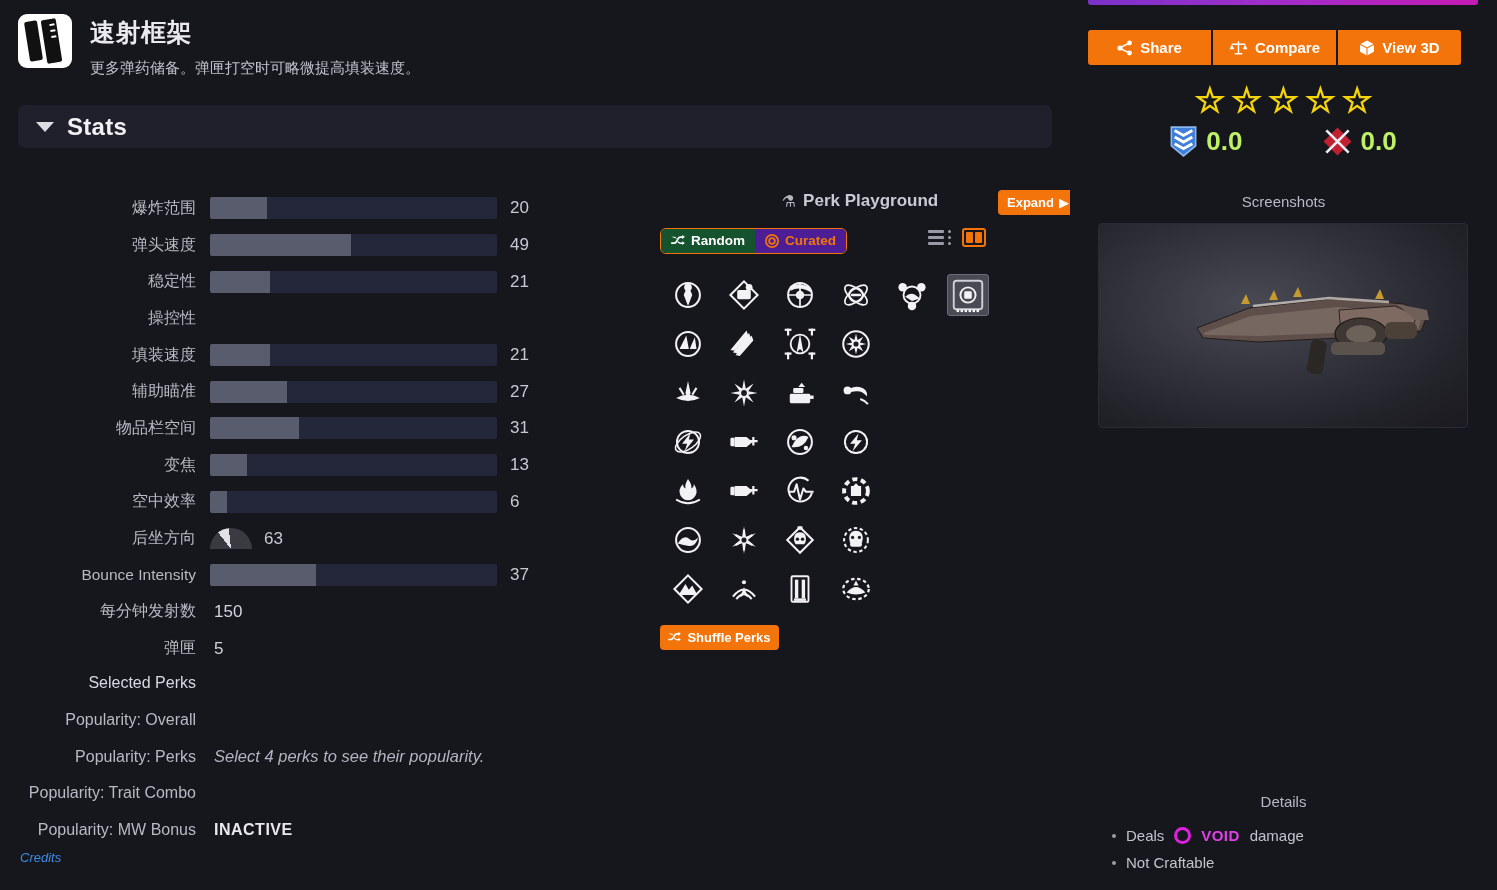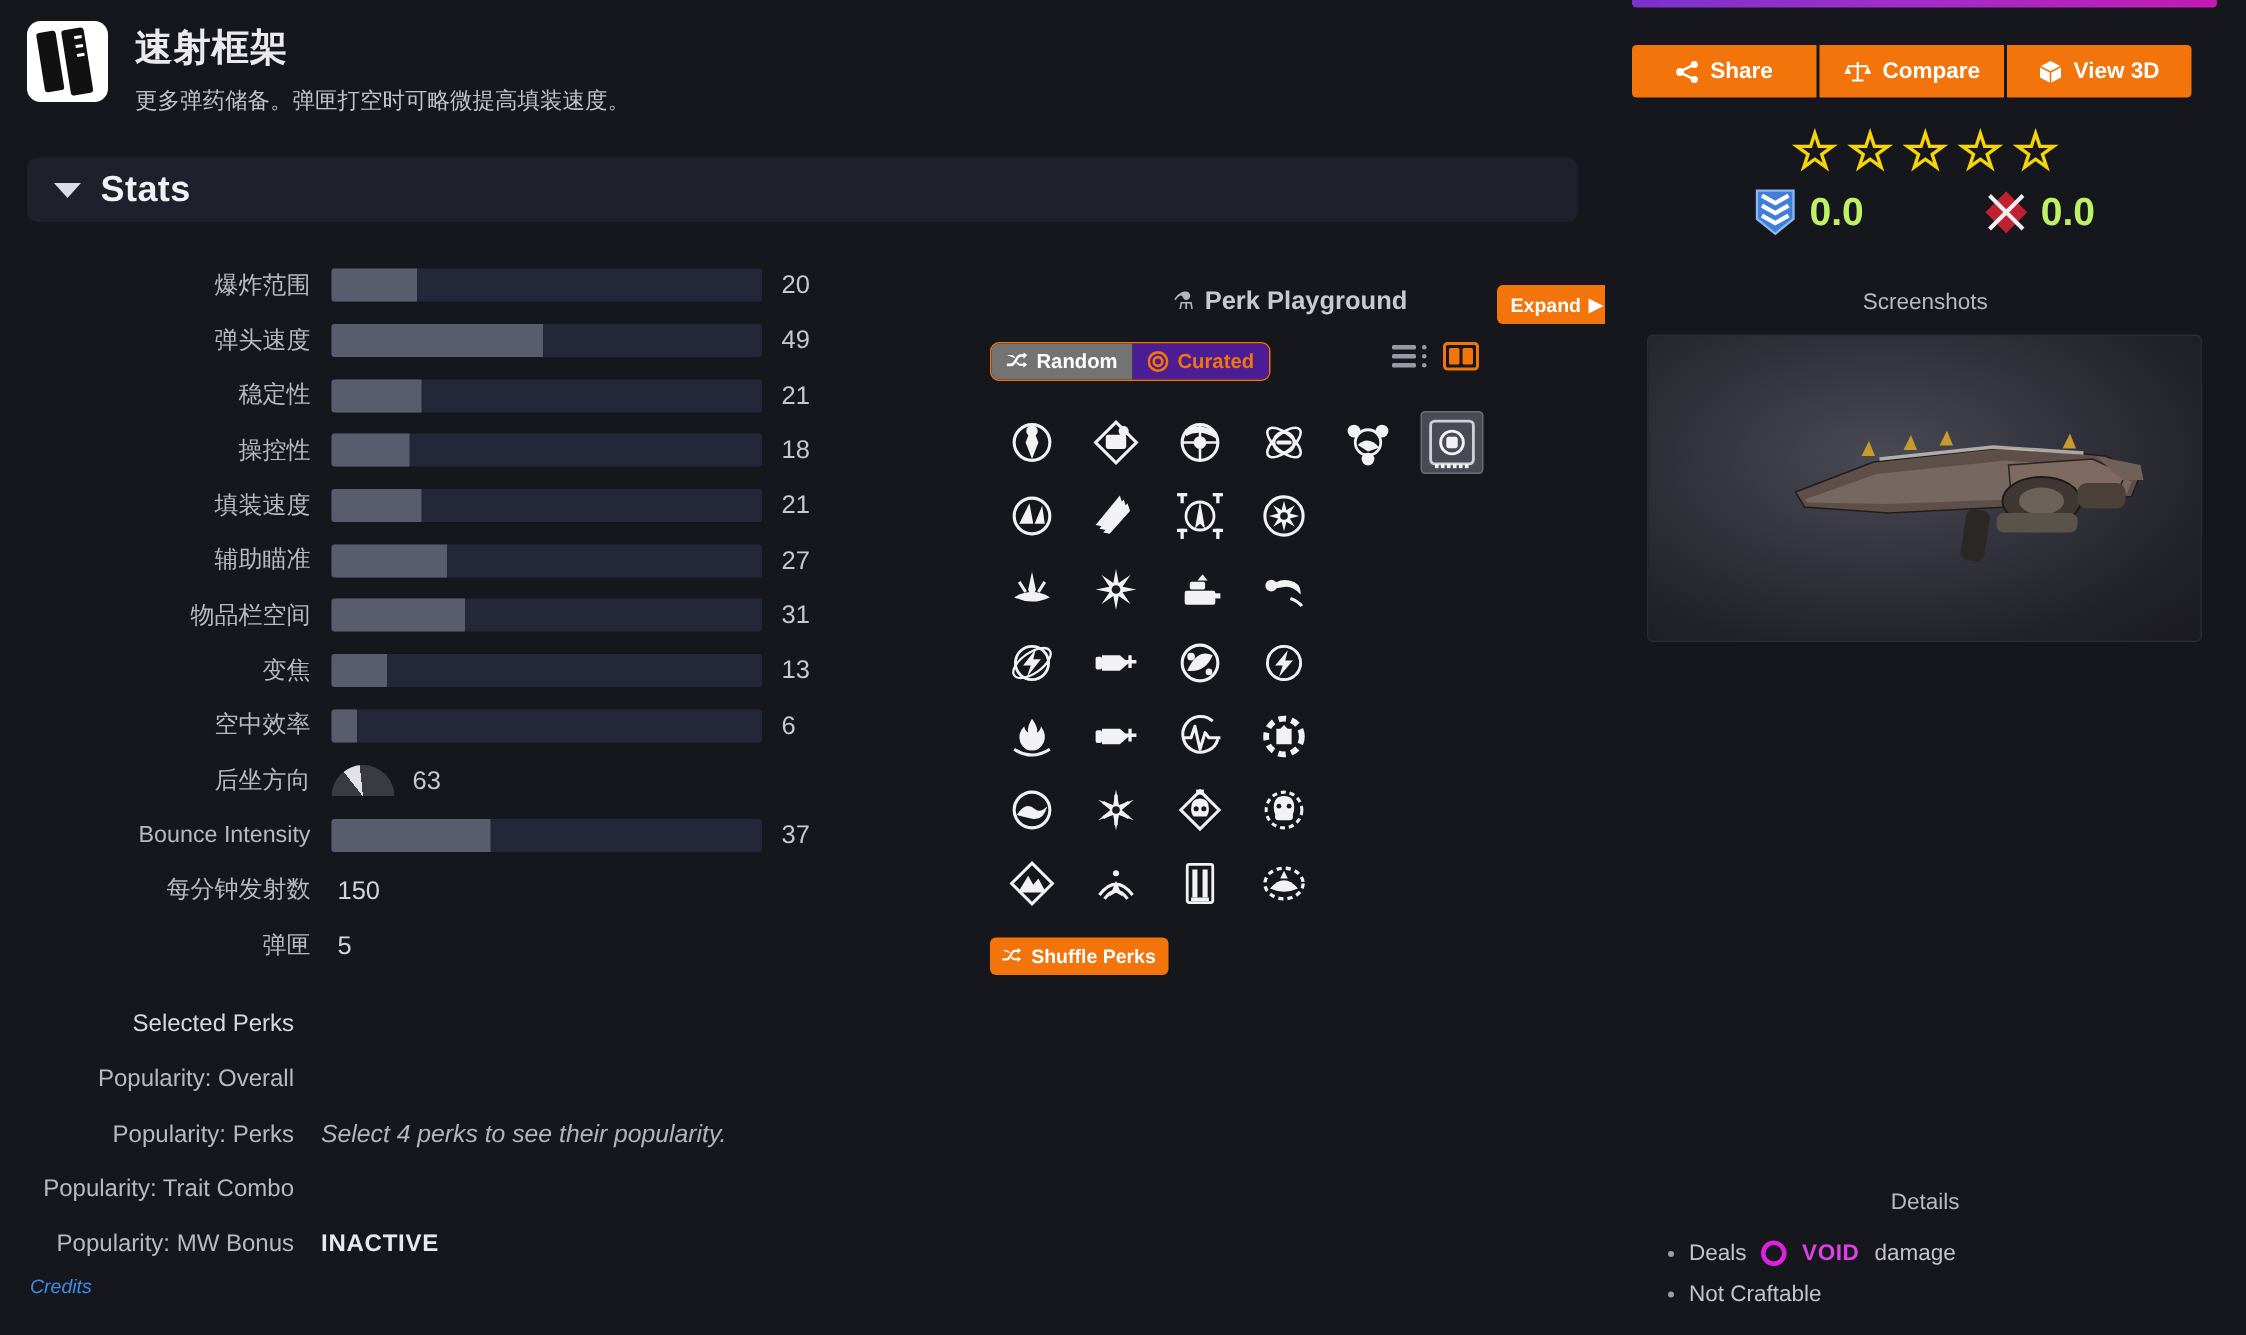--- a/index.html
+++ b/index.html
@@ -35,21 +35,21 @@
     margin:27px 18px 0 18px; height:43px; border-radius:7px;
     background:#20202c; display:flex; align-items:center; gap:13px; padding-left:18px;
   }
   .caret-down {
     width:0;height:0;border-left:9px solid transparent;border-right:9px solid transparent;
     border-top:10px solid #dcdce4;
   }
   .section-title { font-size:24px; font-weight:bold; color:#f1f1f4; letter-spacing:.3px; }
 
   
-  .stats-wrap { position:absolute; left:0; top:172px; width:650px;margin-left:11px; }
+  .stats-wrap { position:absolute; left:0; top:190px; width:650px; }
   .stat-row { display:flex; align-items:center; height:36.7px; }
   .stat-label {
     width:210px; text-align:right; padding-right:14px;
     font-size:16px; color:#b9b9c4; white-space:nowrap;
   }
   .stat-label.en { font-size:15.5px; }
   .stat-label.bold { font-weight:normal; color:#d8d8e0; }
   .bar-area { width:330px; display:flex; align-items:center; }
   .bar-track { width:330px; height:22px; background:#24263a; border-radius:2px; position:relative; }
   .bar-fill { height:22px; background:#585c6d; border-radius:2px 0 0 2px; }
@@ -80,21 +80,21 @@
     border-radius:4px; padding:5px 9px; display:flex; align-items:center; gap:5px; cursor:pointer;
   }
   .pp-controls { display:flex; align-items:center; margin-top:10px; position:relative; height:28px; }
   .seg {
     display:flex; border:1px solid #f2740b; border-radius:6px; overflow:hidden; height:26px;
   }
   .seg-btn {
     display:flex; align-items:center; gap:6px; padding:0 10px;
     font-size:13.5px; font-weight:bold; cursor:pointer; line-height:24px;
   }
-  .seg-btn.active { background:#737373; color:#fff; }
+  .seg-btn.active { background:#14532d; color:#fff; }
   .seg-btn.idle { background:#4c1d95; color:#f2740b; }
   .view-icons { position:absolute; left:268px; top:1px; display:flex; align-items:center; gap:11px; }
   .list-icon { display:flex; flex-direction:column; gap:3px; }
   .list-icon .lrow { display:flex; align-items:center; gap:4px; }
   .list-icon .bar { width:16px; height:3px; background:#9a9aa6; border-radius:1px; }
   .list-icon .dot { width:3px; height:3px; background:#9a9aa6; border-radius:50%; }
   .grid-icon {
     width:24px;height:19px;border:2.5px solid #f2740b;border-radius:3px;
     display:flex; gap:2px; padding:2px; cursor:pointer;
   }
@@ -207,26 +207,20 @@
           <div class="stat-label">稳定性</div>
           <div class="bar-area">
             <div class="bar-track">
               <div class="bar-fill" style="width: 21%;"></div>
             </div>
             <span class="stat-value">21</span>
           </div>
         </div>
         <div class="stat-row">
           <div class="stat-label">操控性</div>
-          <div class="bar-area">
-            <div class="bar-track">
-              <div class="bar-fill" style="width: 18%;"></div>
-            </div>
-            <span class="stat-value">18</span>
-          </div>
         </div>
         <div class="stat-row">
           <div class="stat-label">填装速度</div>
           <div class="bar-area">
             <div class="bar-track">
               <div class="bar-fill" style="width: 21%;"></div>
             </div>
             <span class="stat-value">21</span>
           </div>
         </div>

